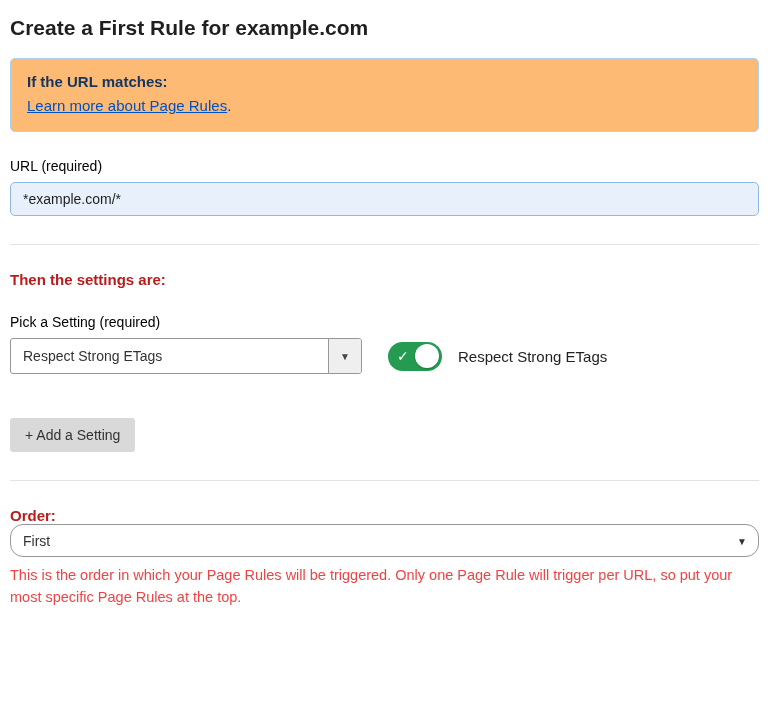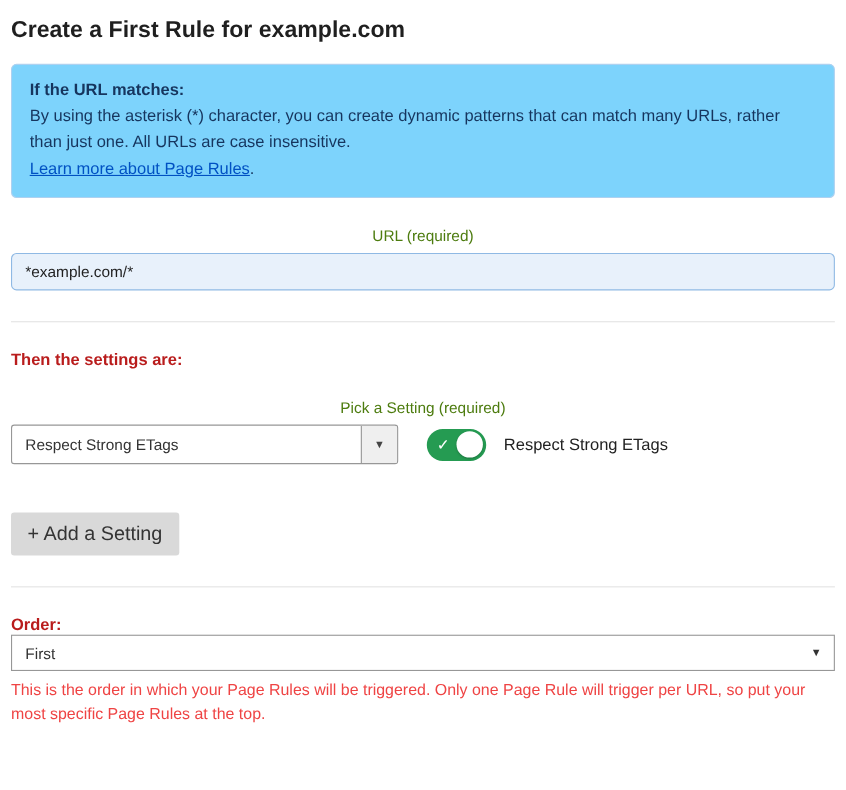--- a/index.html
+++ b/index.html
@@ -13,42 +13,41 @@
 
   .page-title {
     font-size: 21px;
     font-weight: bold;
     color: #1f1f1f;
     padding: 6px 0 2px;
   }
 
   .info-box {
     margin-top: 16px;
-    background: #7dd3fc;
+    background: #fdba74;
     border: 1px solid #aed1f0;
     border-radius: 5px;
     padding: 11px 16px 13px;
     color: #16355e;
     font-size: 15px;
     line-height: 1.6;
   }
   .info-heading { font-weight: bold; }
   .info-link-line a {
     color: #0051c3;
     text-decoration: underline;
     cursor: pointer;
   }
   .info-link-line span { color: #16355e; }
 
   .field-label {
     display: block;
     font-size: 14px;
-    color: #4d7c0f;
+    color: #000000;
     margin: 26px 0 8px;
-    text-align: center;
   }
   .url-input {
     width: 100%;
     height: 34px;
     background: #e8f1fb;
     border: 1px solid #8fb9e4;
     border-radius: 5px;
     padding: 2px 12px;
     font-size: 14px;
     font-family: inherit;
@@ -128,39 +127,39 @@
     top: 5px;
     color: #fff;
     font-size: 14px;
     font-weight: bold;
     line-height: 1.3;
   }
   .toggle-label { margin-left: 16px; font-size: 15px; color: #222; }
 
   .btn {
     display: inline-block;
-    font-size: 18px;
+    font-size: 14px;
     font-family: inherit;
     border: none;
     border-radius: 3px;
     padding: 9px 15px;
     cursor: pointer;
     white-space: nowrap;
   }
   .btn-gray { background: #d9d9d9; color: #333; }
   .add-setting-btn { margin-top: 44px; }
 
   .order-heading { margin-top: 2px; }
 
   .order-select {
     position: relative;
     width: 100%;
     height: 33px;
     border: 1px solid #979797;
-    border-radius: 0;
+    border-radius: 13px;
     display: flex;
     align-items: center;
     padding: 0 26px 0 12px;
     font-size: 14px;
     color: #333;
     background: #fff;
     cursor: pointer;
   }
   .order-select .chevron {
     position: absolute;
@@ -180,21 +179,20 @@
 </style>
 </head>
 <body>
 
 <div class="container">
 
   <h1 class="page-title">Create a First Rule for example.com</h1>
 
   <div class="info-box">
     <p class="info-heading">If the URL matches:</p>
-    <p class="info-body">By using the asterisk (*) character, you can create dynamic patterns that can match many URLs, rather than just one. All URLs are case insensitive.</p>
     <p class="info-link-line"><a href="#">Learn more about Page Rules</a><span>.</span></p>
   </div>
 
   <label class="field-label">URL (required)</label>
   <input class="url-input" type="text" value="*example.com/*" style="">
 
   <hr class="divider">
 
   <h2 class="section-heading">Then the settings are:</h2>
 

